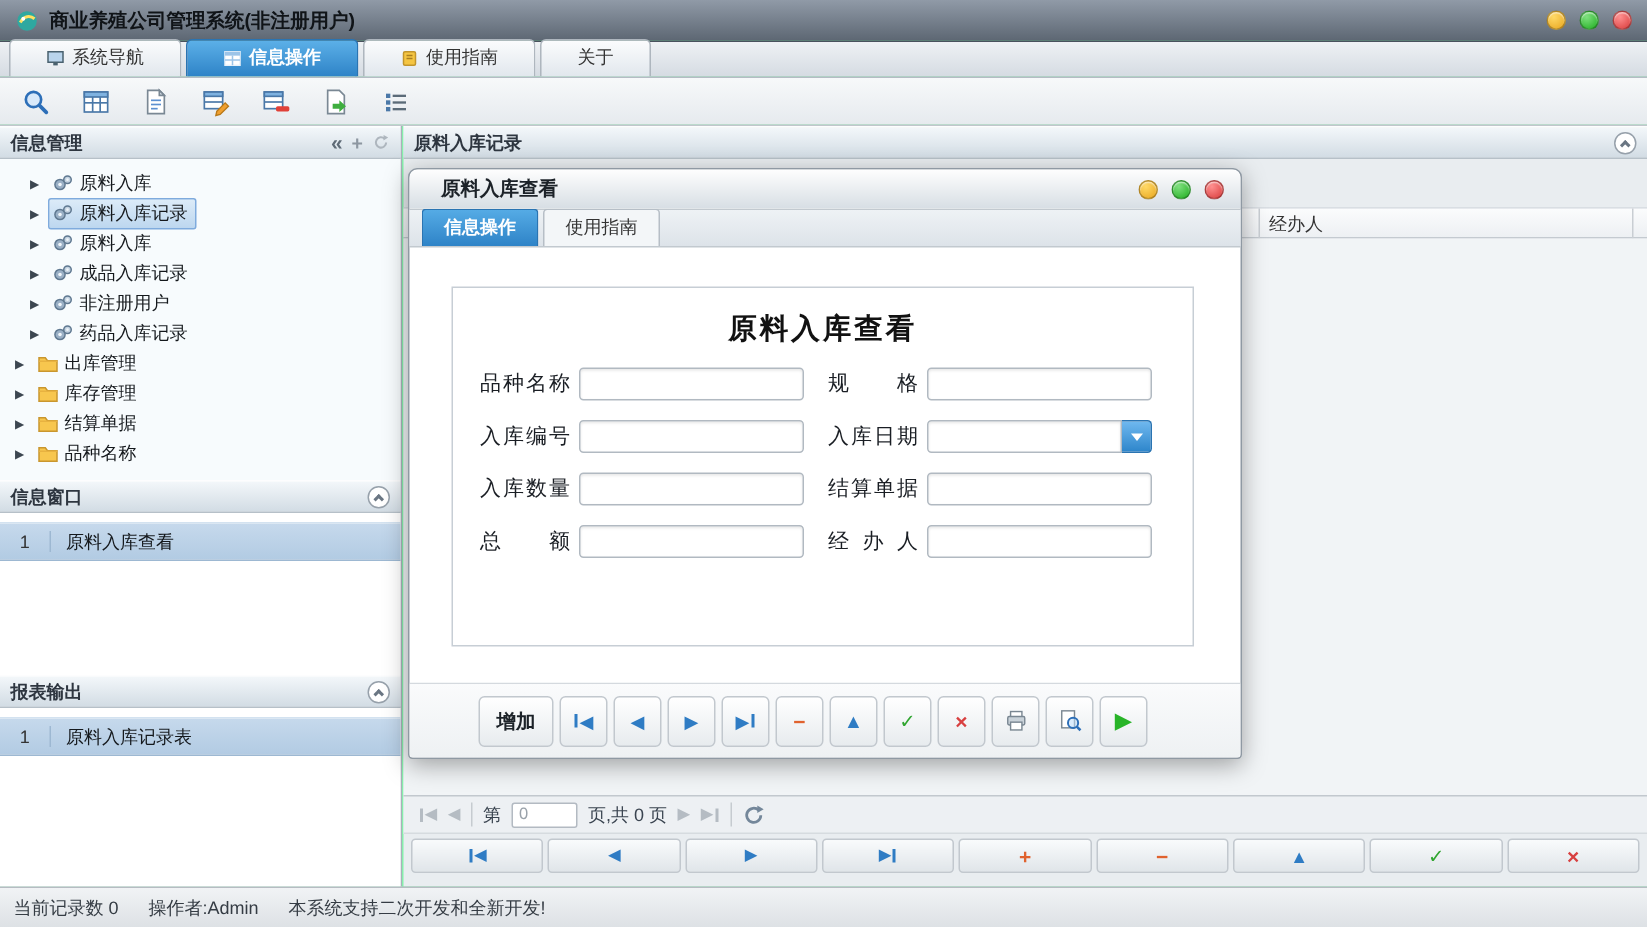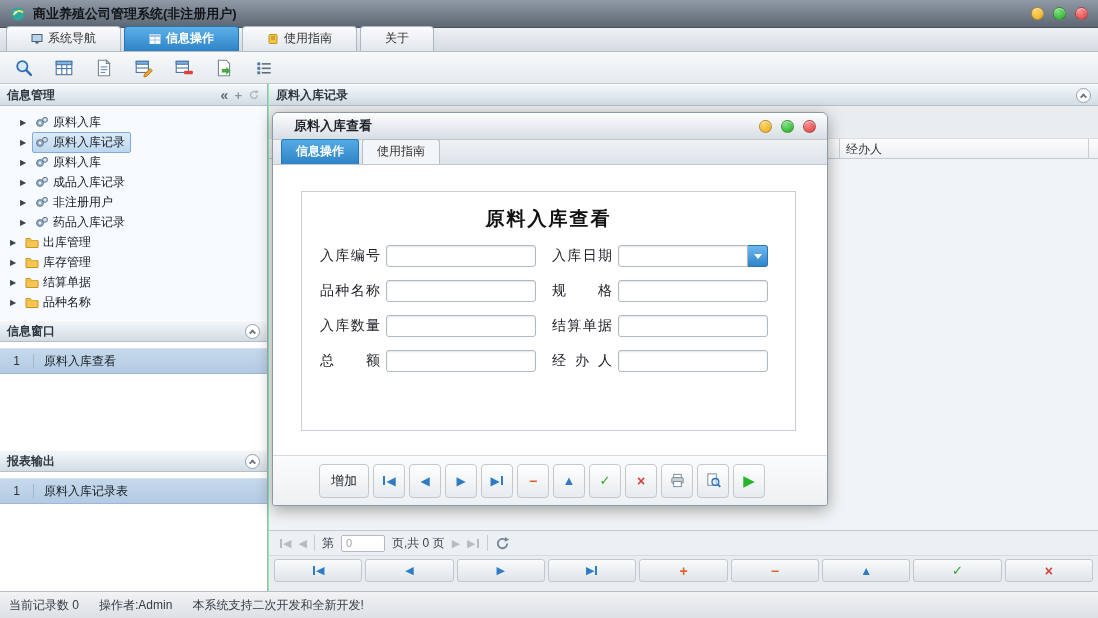--- a/index.html
+++ b/index.html
@@ -87,21 +87,21 @@
   .flabel { width:60px; font-size:14px; color:#1a1e24; text-align:justify; text-align-last:justify; flex:none; }
   .flabel.c2 { margin-left:16px; }
   .fin { width:150px; height:22px; border:1px solid #b1b9c1; border-radius:3px; box-shadow:inset 0 1px 2px rgba(0,0,0,.10); background:#fff; margin-left:6px; padding:0 5px; font-size:12px; }
   .fin.wide { width:386px; }
   .combo { display:flex; margin-left:6px; }
   .combo .fin { margin-left:0; width:130px; border-radius:3px 0 0 3px; }
   .combo-btn { width:20px; height:22px; background:linear-gradient(#6fb8ef,#2e86cb); border:1px solid #2a74b2; border-left:none; border-radius:0 3px 3px 0; display:flex; align-items:center; justify-content:center; cursor:pointer; }
   .combo-btn .arr { width:0; height:0; border-left:4px solid transparent; border-right:4px solid transparent; border-top:5px solid #fff; }
   .dlg-footer { position:absolute; left:0; right:0; bottom:0; height:50px; border-top:1px solid #d4d9de; background:linear-gradient(#fafbfc,#eef1f3); border-radius:0 0 3px 3px; display:flex; align-items:center; gap:4px; padding-left:46px; }
   .dbtn { min-width:32px; height:34px; background:linear-gradient(#ffffff,#e7ebee); border:1px solid #c2c8ce; border-radius:4px; display:flex; align-items:center; justify-content:center; cursor:pointer; font-size:13px; }
-  .dbtn.text { padding:0 11px; color:#1c2228; }
+  .dbtn.text { padding:0 11px; color:#1c2228;font-weight:bold; }
   .dbtn .nav { font-size:12px; }
   .ic-play { color:#28b428; font-size:15px; line-height:1; }
 
   
   .statusbar { position:absolute; left:0; right:0; bottom:0; height:27px; background:linear-gradient(#f1f3f5,#dde1e5); border-top:1px solid #b6bcc2; display:flex; align-items:center; padding:0 9px; gap:20px; color:#353c44; }
 </style>
 </head>
 <body>
 
 <div class="app">
@@ -449,37 +449,37 @@
       </span>
     </div>
     <div class="dlg-tabs">
       <span class="dtab active">信息操作</span>
       <span class="dtab">使用指南</span>
     </div>
     <div class="dlg-body">
       <div class="form-box">
         <div class="form-title">原料入库查看</div>
         <div class="frow">
+          <span class="flabel">品种名称</span>
+          <input class="fin" style="">
+          <span class="flabel c2">规格</span>
+          <input class="fin" style="">
+        </div>
+        <div class="frow">
           <span class="flabel">入库编号</span>
           <input class="fin" style="">
           <span class="flabel c2">入库日期</span>
           <span class="combo">
             <input class="fin" style="">
             <span class="combo-btn">
                 <span class="arr"></span>
               </span>
           </span>
         </div>
         <div class="frow">
-          <span class="flabel">品种名称</span>
-          <input class="fin" style="">
-          <span class="flabel c2">规格</span>
-          <input class="fin" style="">
-        </div>
-        <div class="frow">
           <span class="flabel">入库数量</span>
           <input class="fin" style="">
           <span class="flabel c2">结算单据</span>
           <input class="fin" style="">
         </div>
         <div class="frow">
           <span class="flabel">总额</span>
           <input class="fin" style="">
           <span class="flabel c2">经办人</span>
           <input class="fin" style="">

